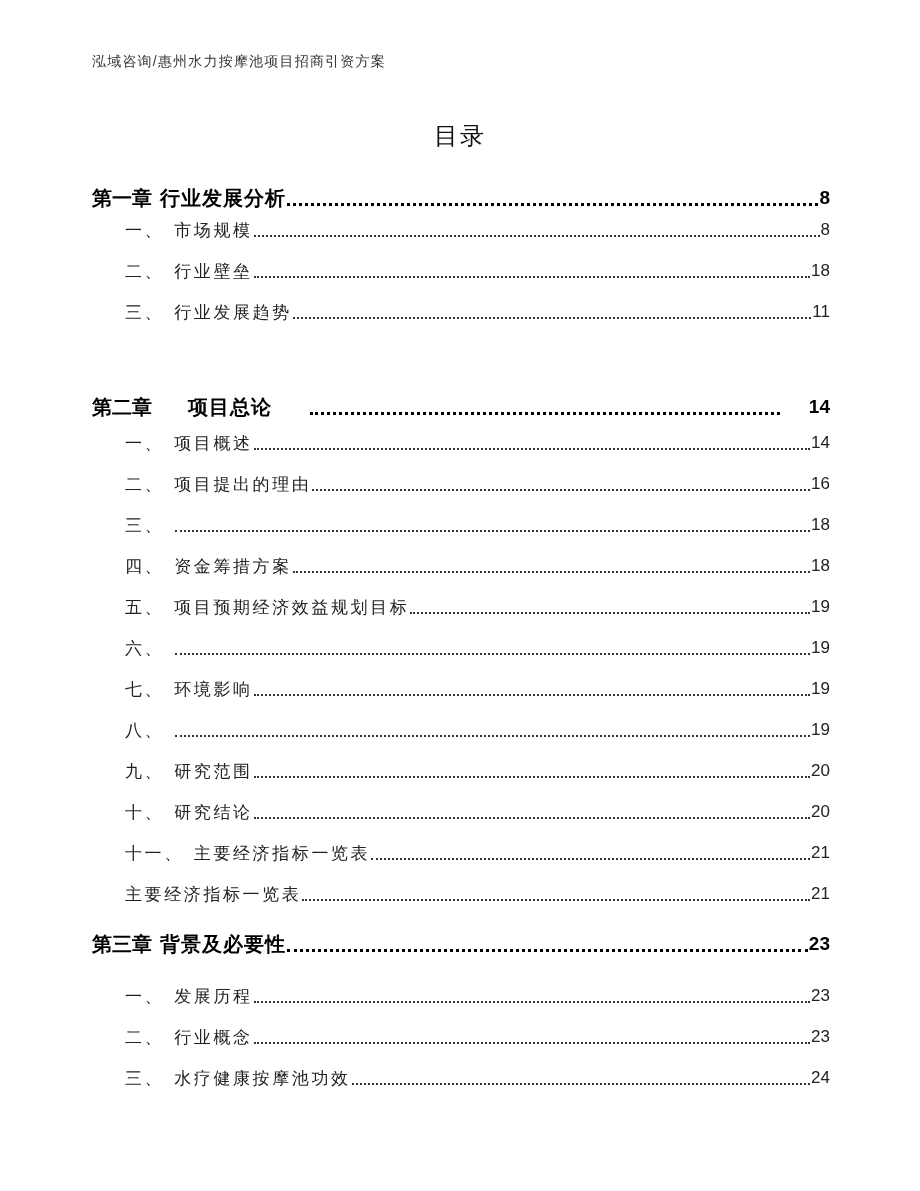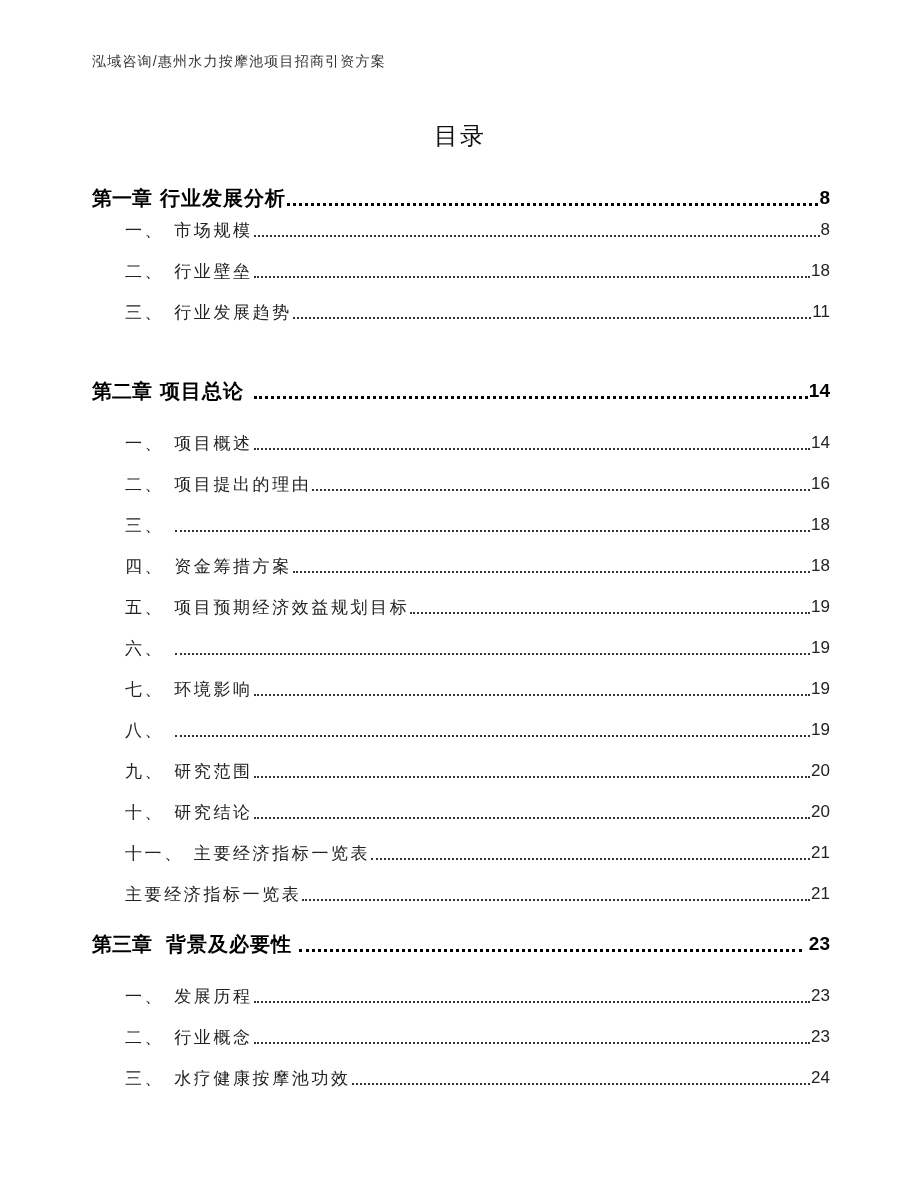--- a/index.html
+++ b/index.html
@@ -135,21 +135,21 @@
     <span class="leader"></span>
     <span class="page">18</span>
   </div>
   <div class="toc-row section" style="top:297px;">
     <span class="sec-num">三、</span>
     <span class="label">行业发展趋势</span>
     <span class="leader"></span>
     <span class="page">11</span>
   </div>
 
-  <div class="toc-row chapter" style="top:376px;">
+  <div class="toc-row chapter" style="top:392px;gap:28px;">
     <span class="chap-num">第二章</span>
     <span class="label">项目总论</span>
     <span class="leader" style="margin-left:10px;"></span>
     <span class="page">14</span>
   </div>
   <div class="toc-row section" style="top:428px;">
     <span class="sec-num">一、</span>
     <span class="label">项目概述</span>
     <span class="leader"></span>
     <span class="page">14</span>
@@ -210,21 +210,21 @@
     <span class="label">主要经济指标一览表</span>
     <span class="leader"></span>
     <span class="page">21</span>
   </div>
   <div class="toc-row sub-plain" style="top:879px;">
     <span class="label">主要经济指标一览表</span>
     <span class="leader"></span>
     <span class="page">21</span>
   </div>
 
-  <div class="toc-row chapter" style="top:929px;gap:6px;">
+  <div class="toc-row chapter" style="top:929px;">
     <span class="chap-num">第三章</span>
     <span class="label">背景及必要性</span>
     <span class="leader"></span>
     <span class="page">23</span>
   </div>
   <div class="toc-row section" style="top:981px;">
     <span class="sec-num">一、</span>
     <span class="label">发展历程</span>
     <span class="leader"></span>
     <span class="page">23</span>

